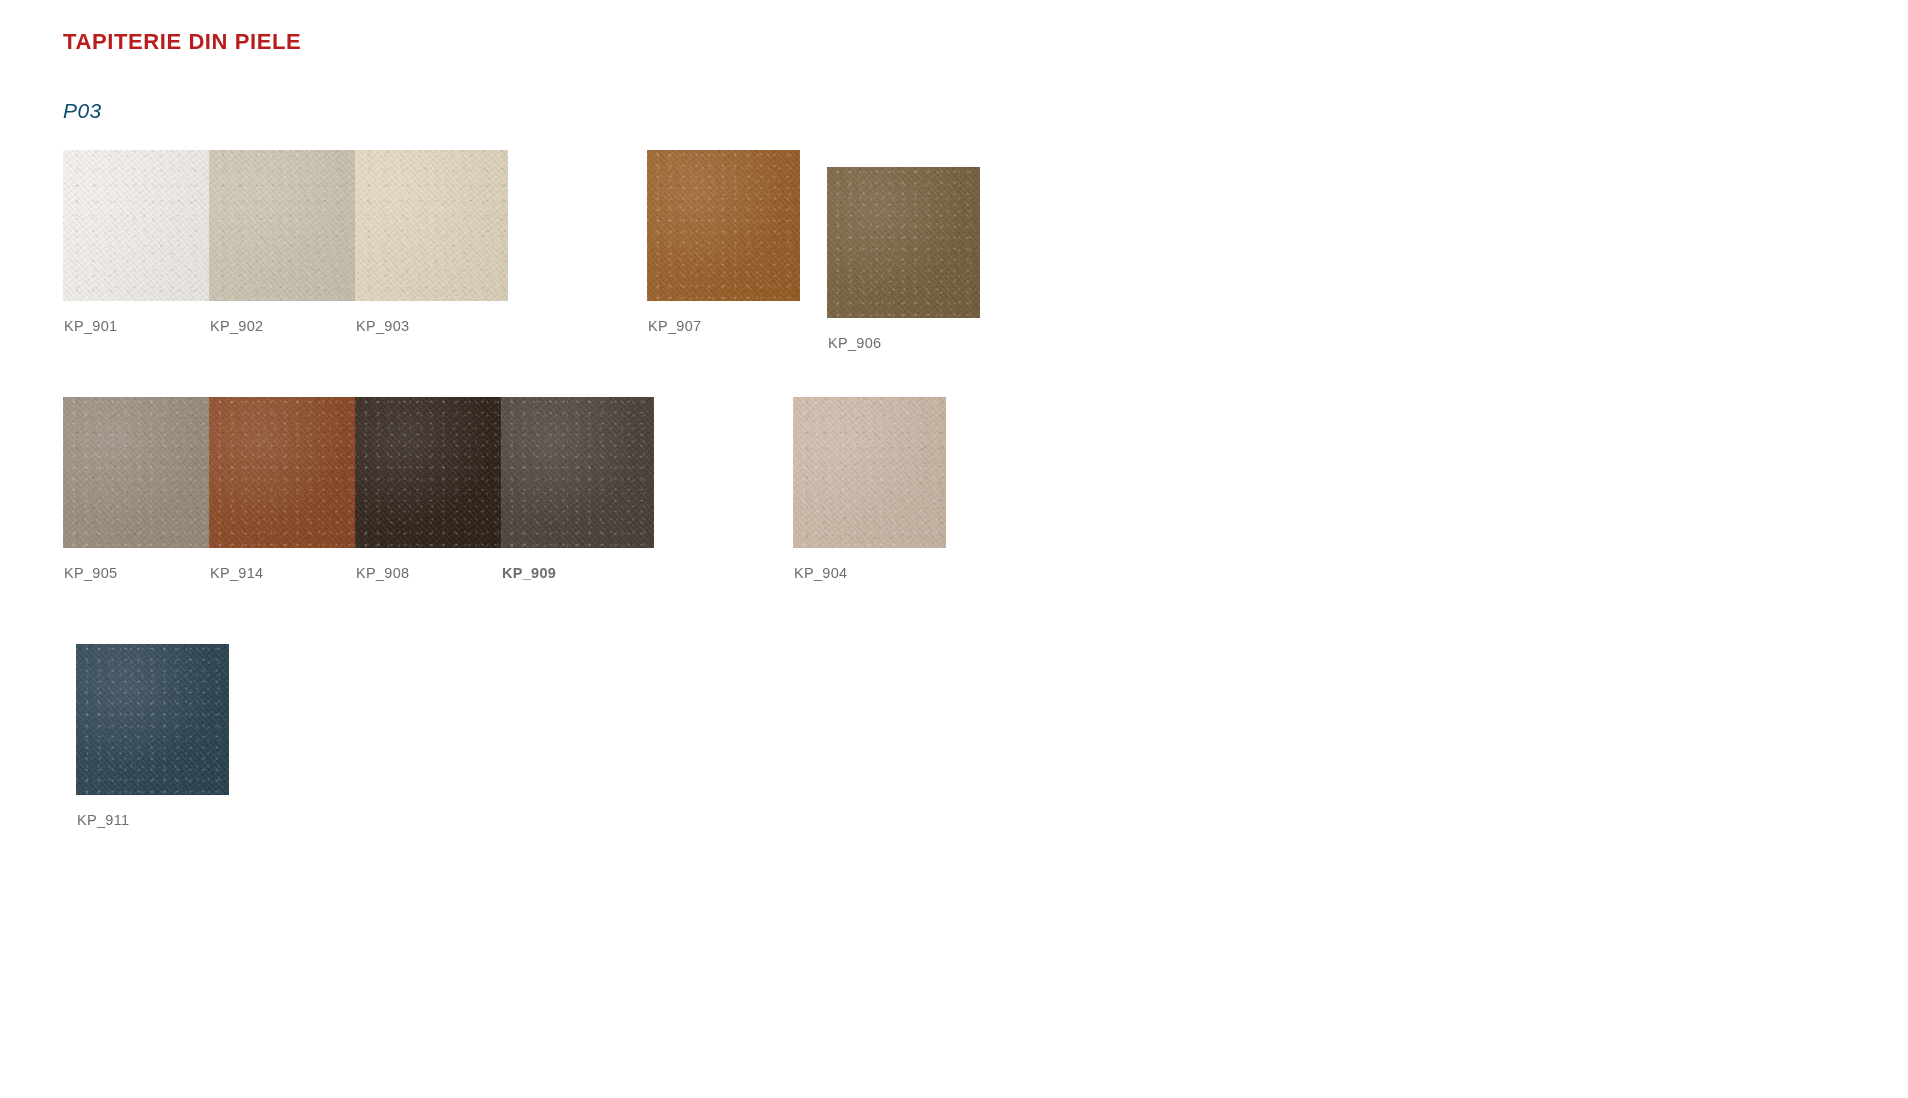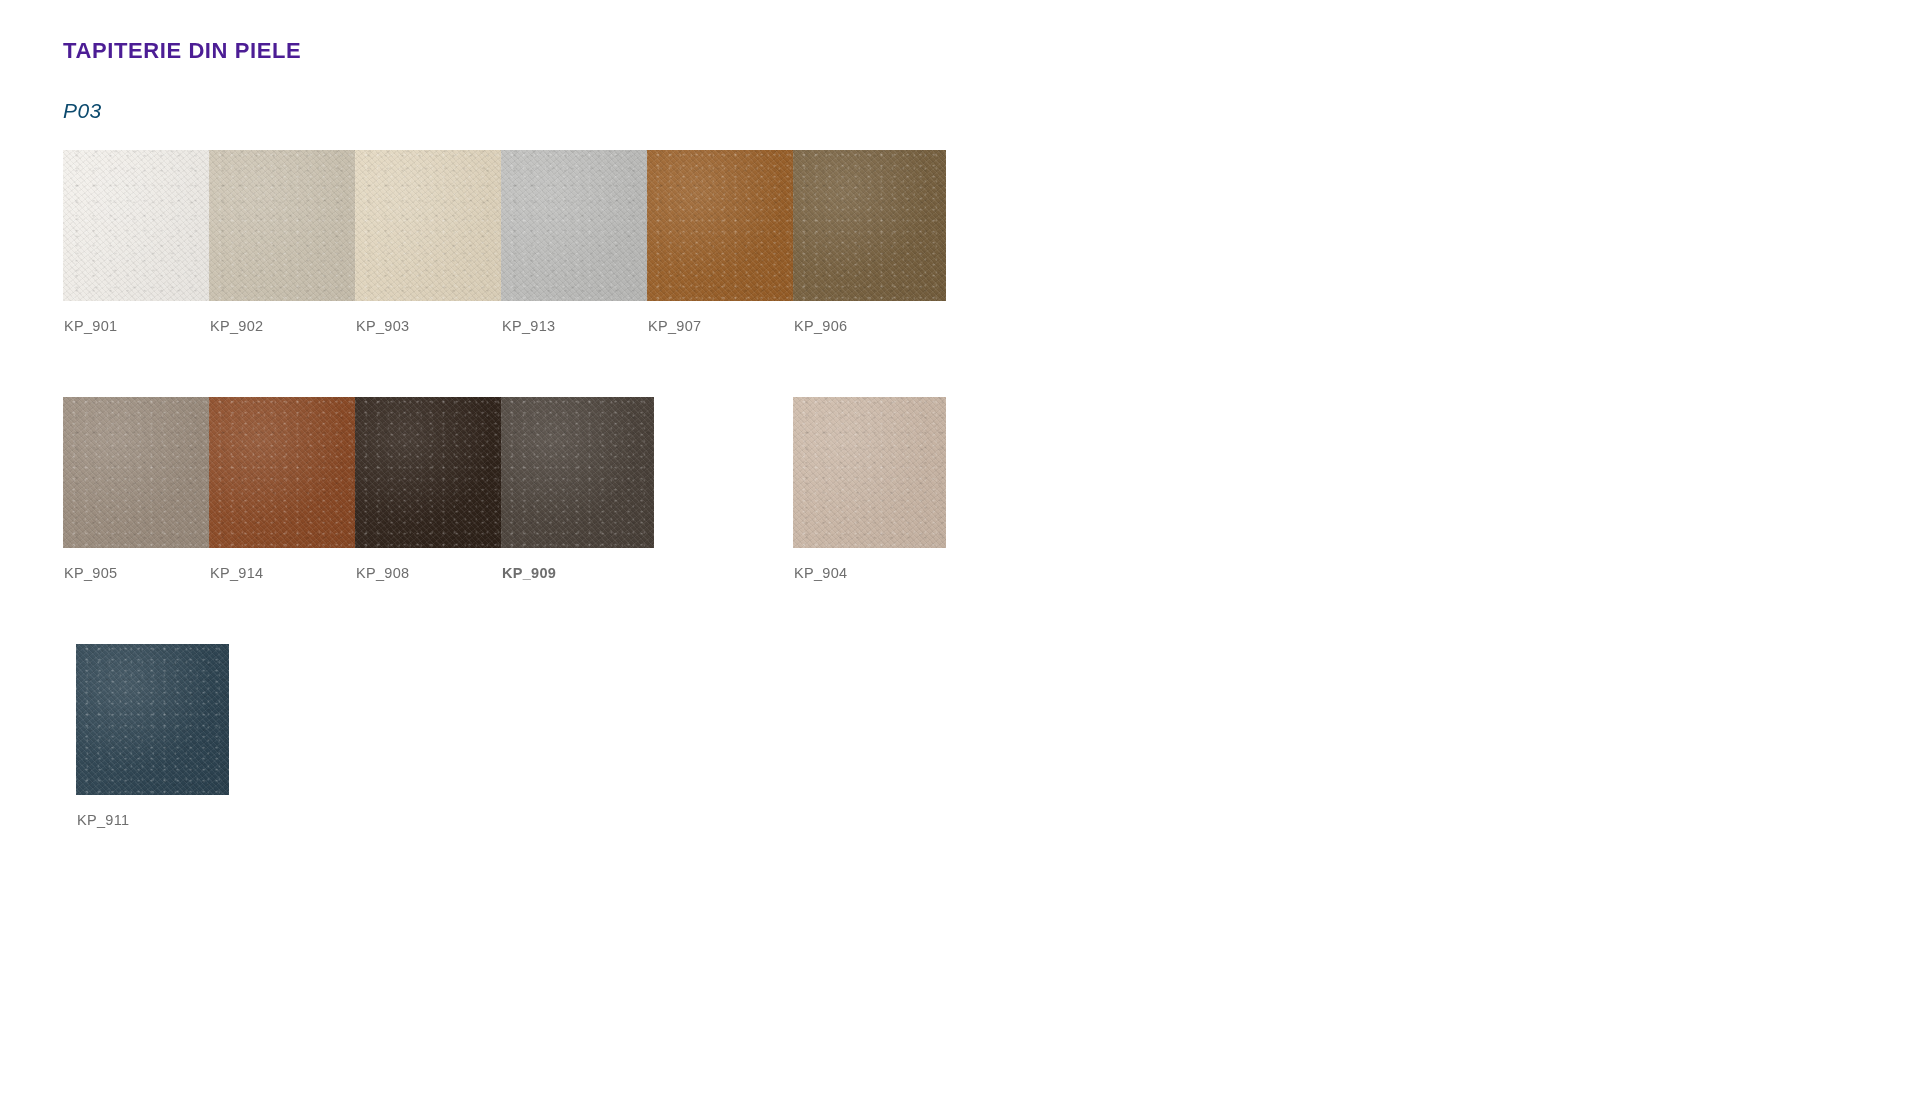--- a/index.html
+++ b/index.html
@@ -22,25 +22,25 @@
     left: 0;
     top: 0;
     width: 1908px;
     height: 1098px;
     background: #ffffff;
   }
 
   .page-title {
     position: absolute;
     left: 63px;
-    top: 38px;
+    top: 29px;
     font-size: 22px;
     font-weight: bold;
     letter-spacing: 0.6px;
-    color: #4c1d95;
+    color: #b91c1c;
     white-space: nowrap;
   }
 
   .group-label {
     position: absolute;
     left: 63px;
     top: 99px;
     font-size: 21px;
     font-style: italic;
     font-weight: normal;
@@ -131,29 +131,25 @@
           <div class="swatch-label">KP_901</div>
         </div>
         <div class="swatch-cell" style="left: 146px;">
           <div class="swatch-chip" style="background-color: rgb(205, 196, 178);"></div>
           <div class="swatch-label">KP_902</div>
         </div>
         <div class="swatch-cell" style="left: 292px;">
           <div class="swatch-chip" style="background-color: rgb(227, 215, 191);"></div>
           <div class="swatch-label">KP_903</div>
         </div>
-        <div class="swatch-cell" style="left: 438px;">
-          <div class="swatch-chip" style="background-color: rgb(190, 190, 188);"></div>
-          <div class="swatch-label">KP_913</div>
-        </div>
         <div class="swatch-cell" style="left: 584px;">
           <div class="swatch-chip" style="background-color: rgb(154, 95, 39);"></div>
           <div class="swatch-label">KP_907</div>
         </div>
-        <div class="swatch-cell" style="left: 730px;">
+        <div class="swatch-cell" style="left: 764px; margin-top: 17px;">
           <div class="swatch-chip" style="background-color: rgb(119, 96, 62);"></div>
           <div class="swatch-label">KP_906</div>
         </div>
       </div>
       <div class="swatch-row">
         <div class="swatch-cell" style="left: 0px;">
           <div class="swatch-chip" style="background-color: rgb(155, 140, 125);"></div>
           <div class="swatch-label">KP_905</div>
         </div>
         <div class="swatch-cell" style="left: 146px;">

